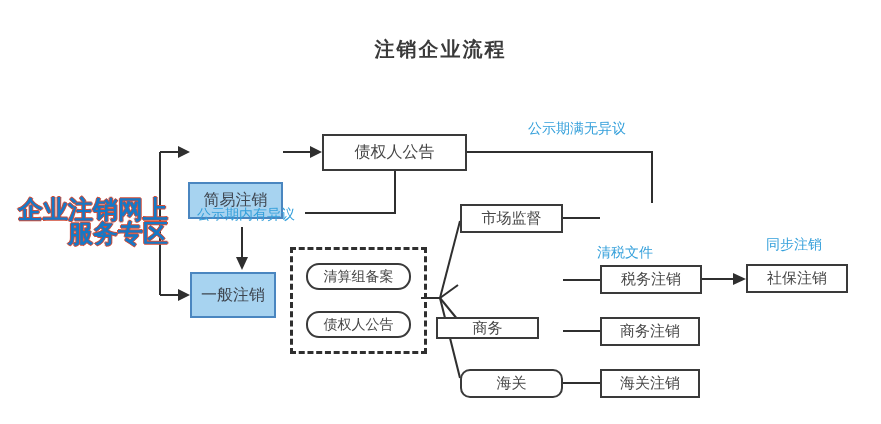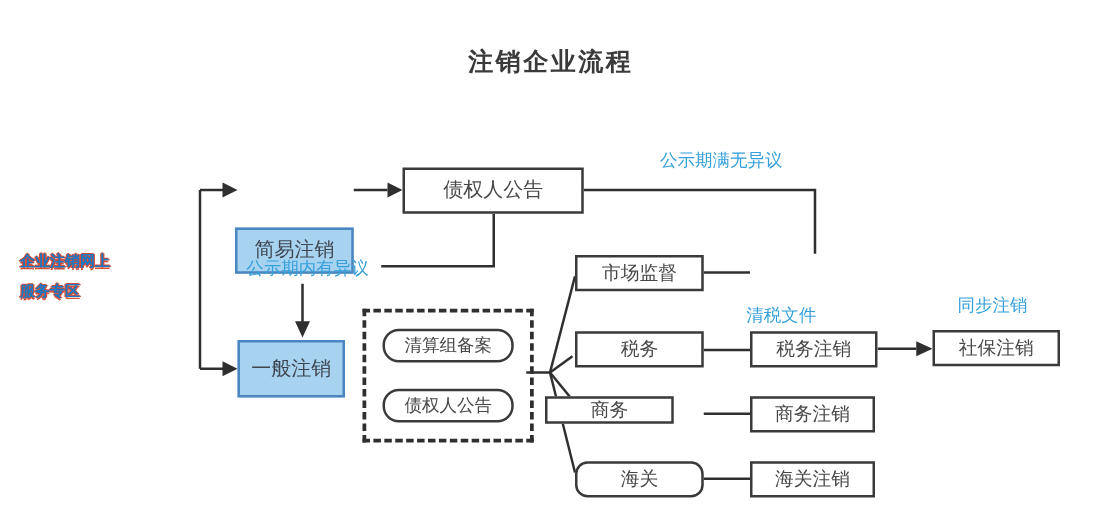--- a/index.html
+++ b/index.html
@@ -6,22 +6,22 @@
   #canvas{
     position:relative;width:881px;height:424px;background:#ffffff;overflow:hidden;
     font-family:Liberation Sans, sans-serif;
   }
   #connectors{position:absolute;left:0;top:0;width:881px;height:424px;}
   .title{
     position:absolute;left:0;top:36px;width:881px;text-align:center;
     font-size:20px;font-weight:bold;color:#3a3a3a;letter-spacing:2px;
   }
   .left-label{
-    position:absolute;left:16px;top:197px;width:152px;text-align:left;
-    font-size:12px;font-weight:bold;line-height:24px;color:#1678c6;
+    position:absolute;left:16px;top:197px;width:152px;text-align:right;
+    font-size:25px;font-weight:bold;line-height:24px;color:#1678c6;
     text-shadow:1px 0 0 #d24f3a,-1px 0 0 #d24f3a,0 1px 0 #d24f3a,0 -1px 0 #d24f3a;
   }
   .node{
     position:absolute;box-sizing:border-box;background:#ffffff;border:2px solid #3a3a3a;
     display:flex;align-items:center;justify-content:center;
     color:#474747;font-size:15px;white-space:nowrap;
   }
   .node.blue{background:#a7d3f0;border-color:#4a86c0;font-size:16px;color:#3f4650;}
   .node.big{font-size:16px;}
   .node.small{font-size:14px;border-width:2px;border-radius:13px;}
@@ -102,21 +102,20 @@
 
   <div class="dashed-group n-dashed"></div>
 
   <div class="node small n-liq">清算组备案</div>
 
   <div class="node small n-cred">债权人公告</div>
 
   <div class="node n-ms">市场监督</div>
 
 
-  <div class="node n-tax">税务</div>
 
   <div class="node n-tax-c">税务注销</div>
 
   <div class="node n-com">商务</div>
 
   <div class="node n-com-c">商务注销</div>
 
   <div class="node n-cus">海关</div>
 
   <div class="node n-cus-c">海关注销</div>

